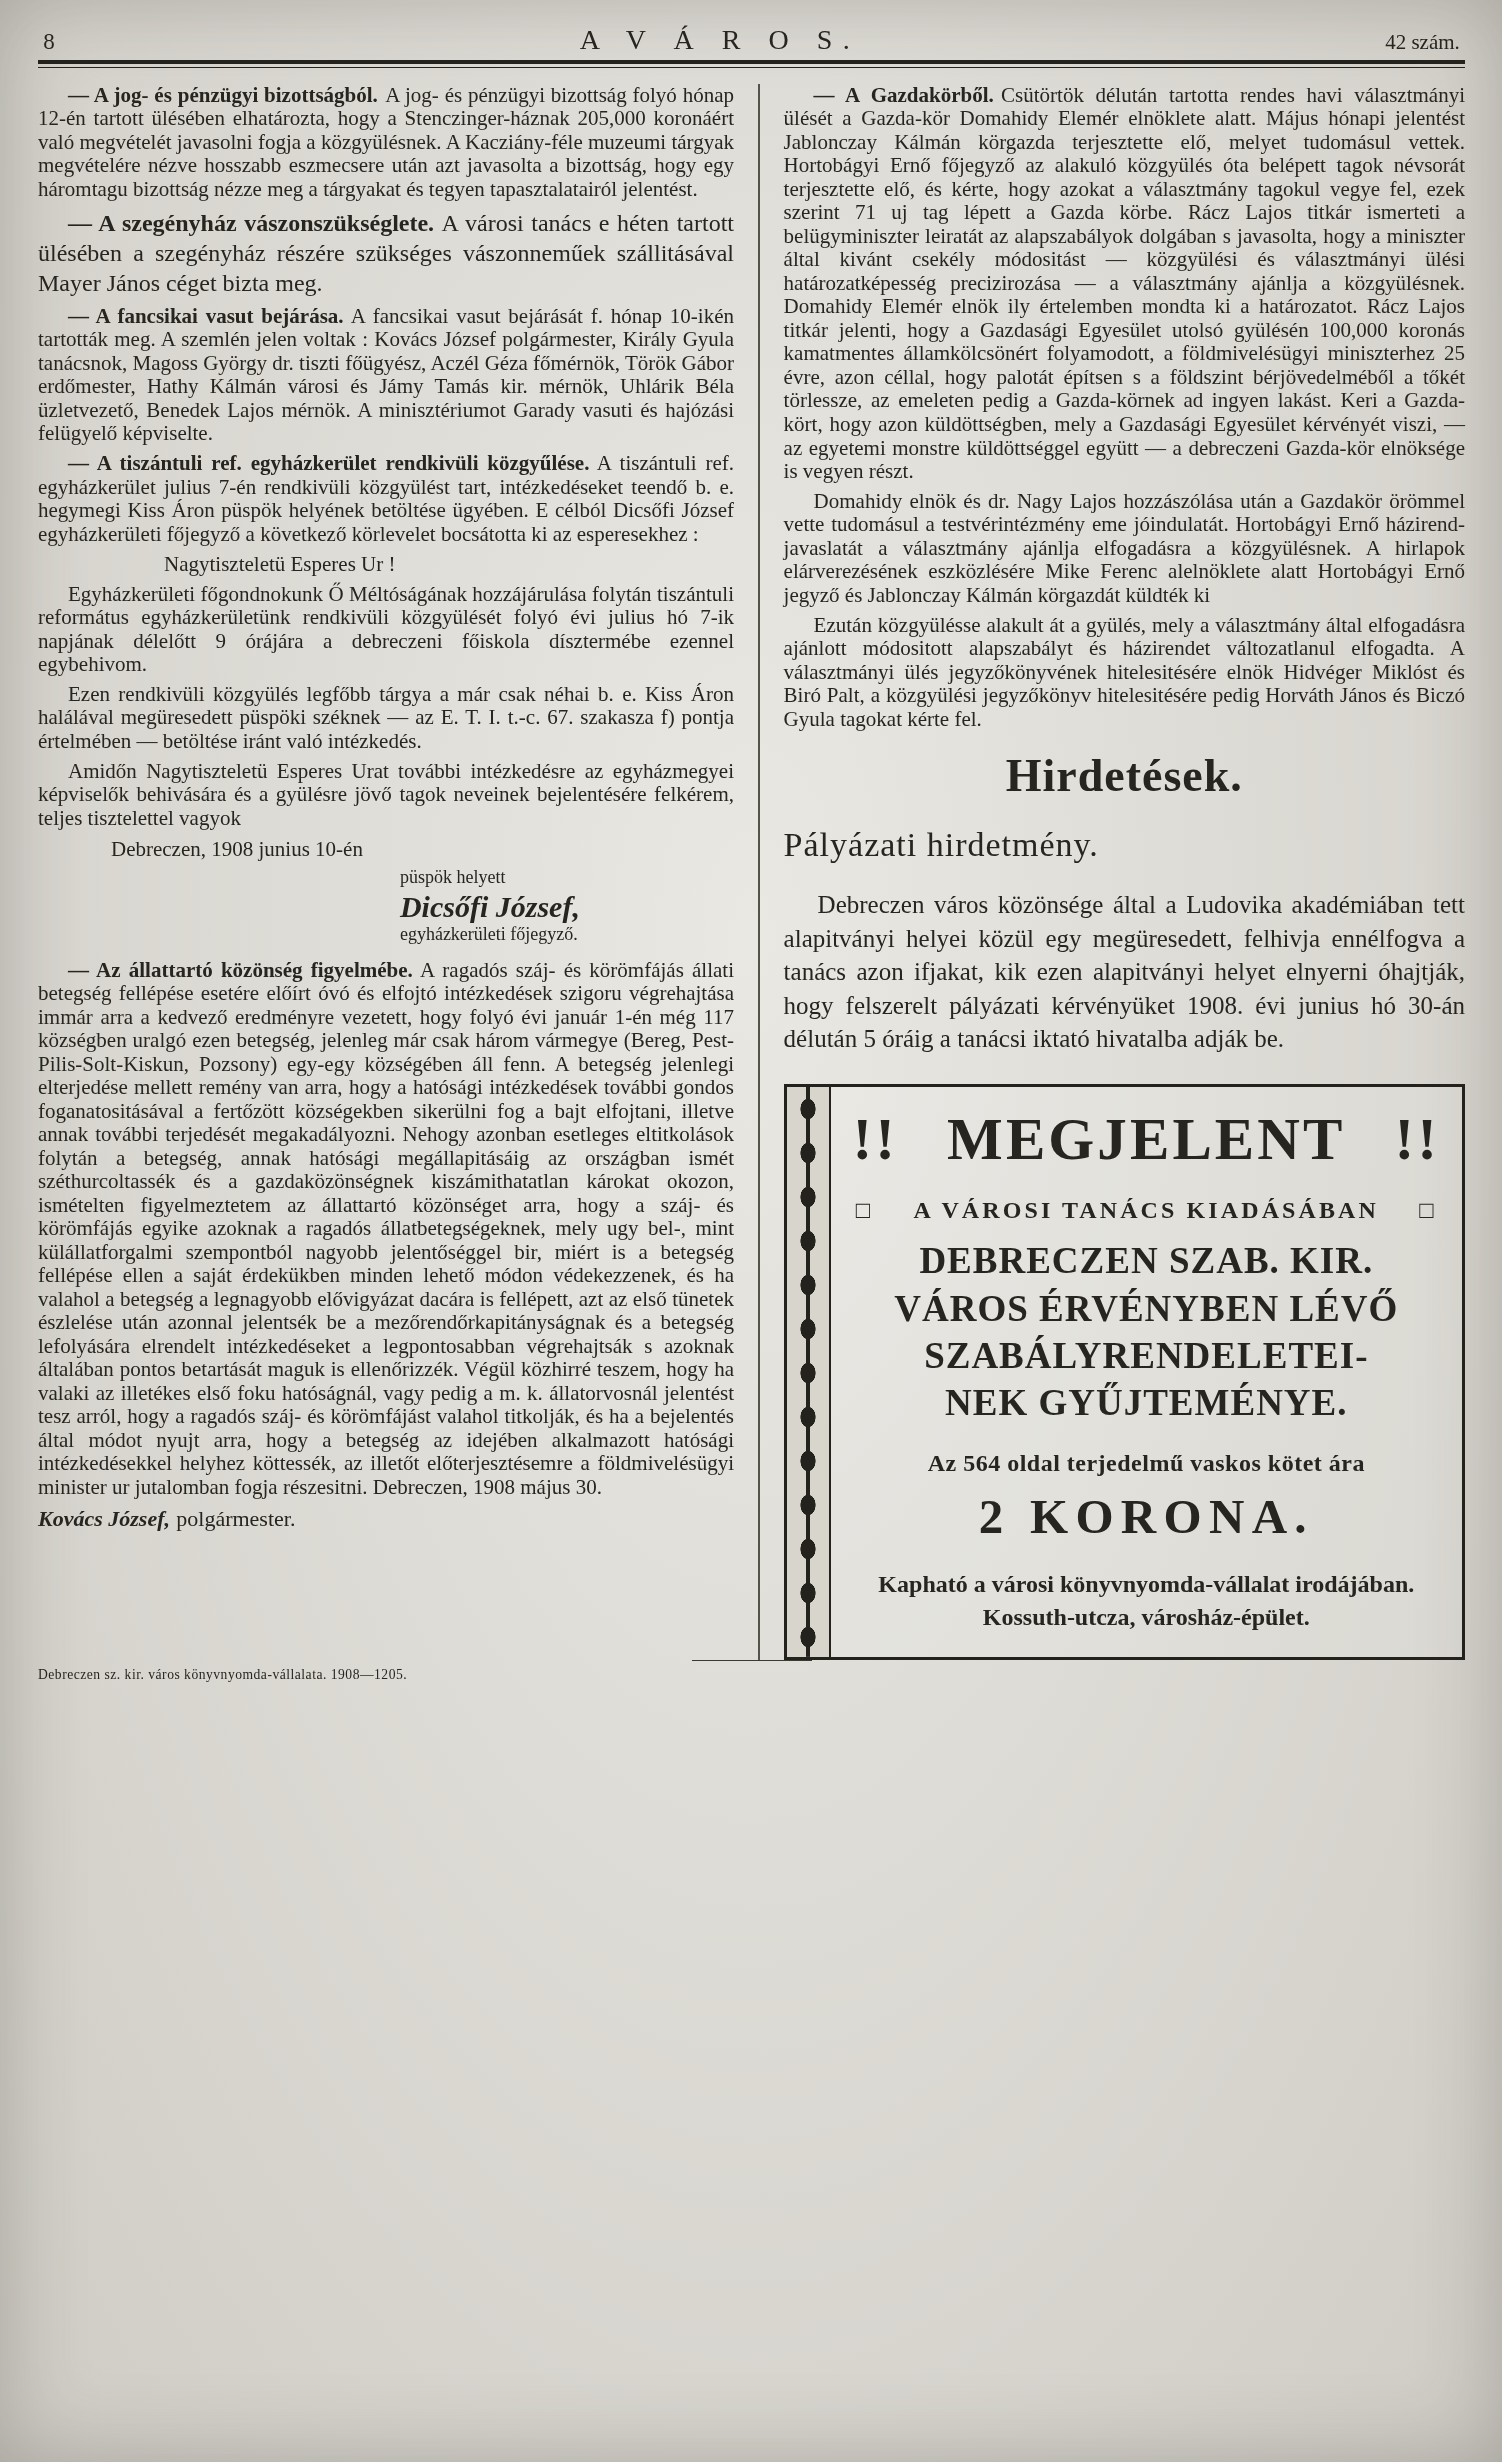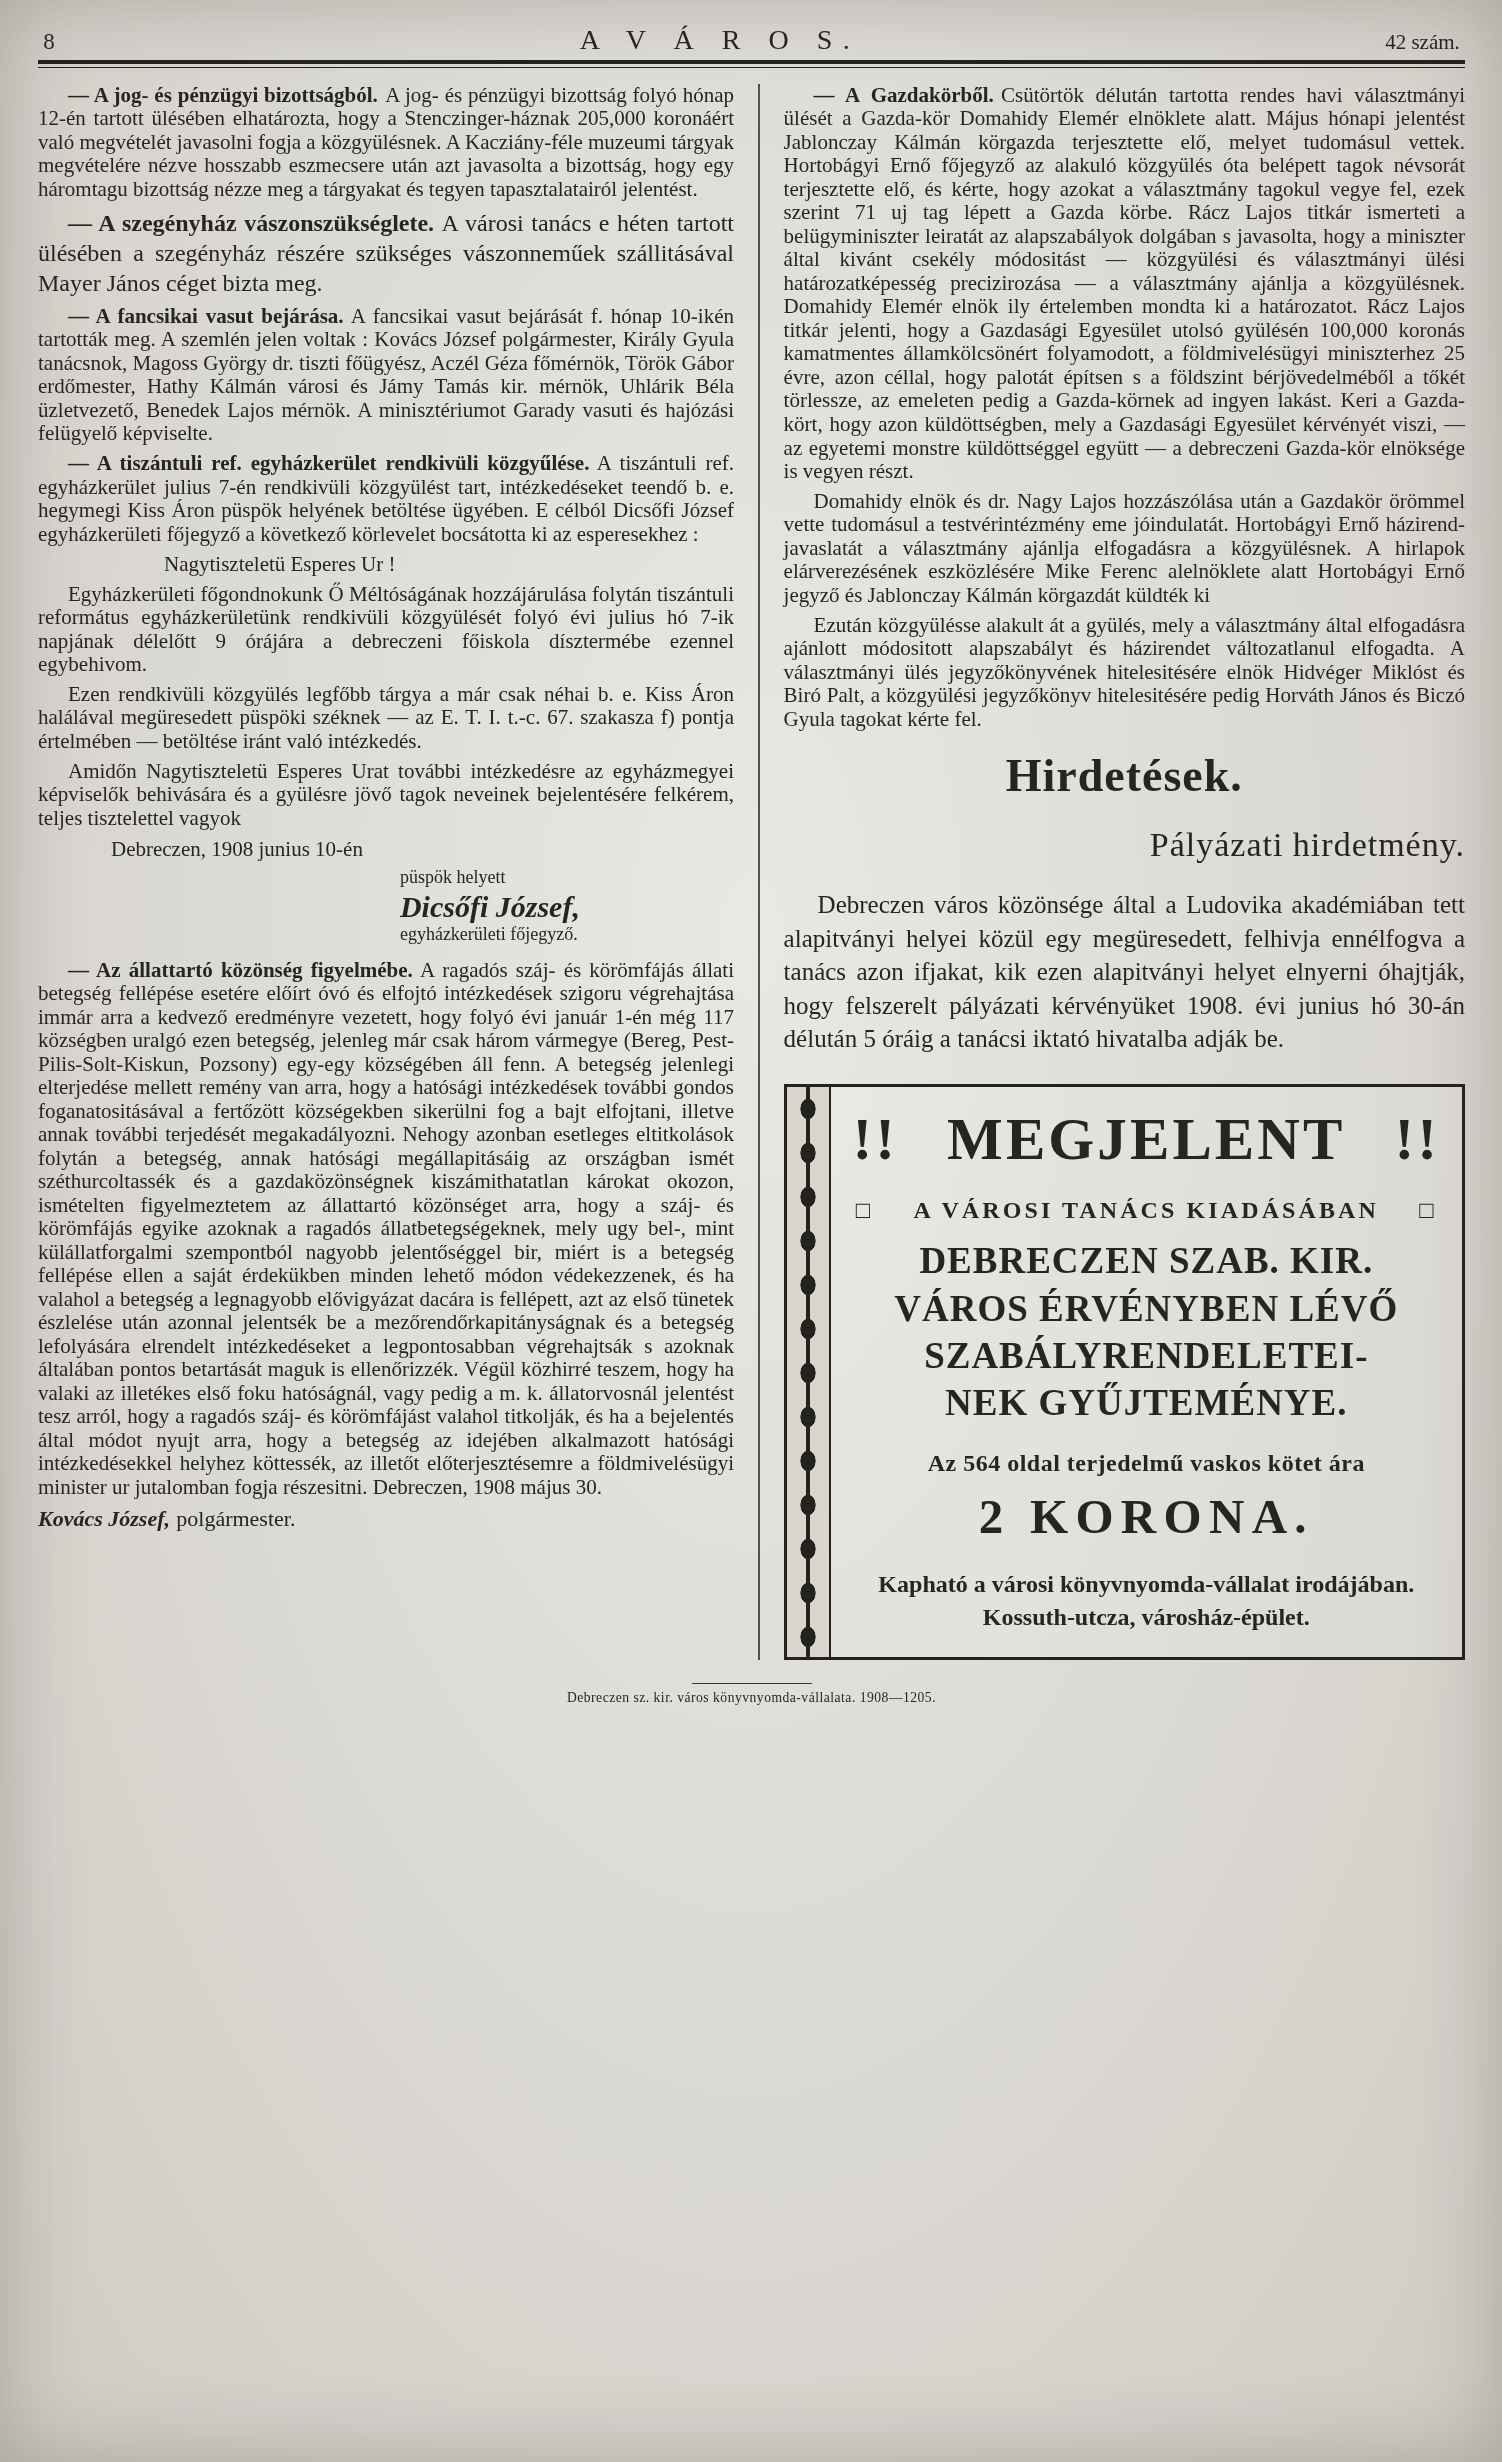--- a/index.html
+++ b/index.html
@@ -29,42 +29,42 @@
   .art-large { font-size: 24px; line-height: 1.26; }
   .salutation { font-size: 21px; margin: 5.2px 0; text-indent: 126px; }
   .dateline { font-size: 21px; margin: 3.1px 0; text-indent: 73px; }
   .sig-block { margin: 5.2px 0 13.6px 52%; }
   .sig-role { font-size: 18px; }
   .sig-name { font-size: 30px; font-weight: bold; font-style: italic; margin-top: 2.1px; }
   .sig-title { font-size: 18px; }
   .closing-sig { font-size: 22px; margin: 2.1px 0 0; }
   .sig-name-inline { font-weight: bold; font-style: italic; padding-right: 6.3px; }
   .ads-heading { text-align: center; font-size: 46px; font-weight: bold; margin: 18px 0 24px; letter-spacing: 1px; }
-  .palyazat-title { text-align: right; font-size: 34px; font-weight: normal; margin: 5.2px 0 24px; letter-spacing: 1px; }
+  .palyazat-title { text-align: left; font-size: 34px; font-weight: normal; margin: 5.2px 0 24px; letter-spacing: 1px; }
   .palyazat-p { font-size: 25px; line-height: 1.34; text-align: justify; text-indent: 34px; margin: 0 0 13.6px; }
   .advert { display: flex; border: 3.1px solid #24221c; margin: 28px 0 0; background: rgba(255,255,255,0.12); }
   .ornament {
     width: 44px;
     border-right: 2.6px solid #24221c;
     background-color: #d8d5cc;
     background-image:
       radial-gradient(ellipse 12.6px 17px at center, #24221c 58%, rgba(0,0,0,0) 62%),
       linear-gradient(#24221c, #24221c);
     background-size: 44px 44px, 4.2px 100%;
     background-position: center top, center;
     background-repeat: repeat-y, no-repeat;
   }
   .advert-content { flex: 1; padding: 18px 22px 23px; text-align: center; }
   .megjelent { display: flex; justify-content: space-between; align-items: center; font-size: 59px; font-weight: bold; letter-spacing: 3.1px; }
   .publisher { display: flex; justify-content: space-between; align-items: center; font-size: 24px; font-weight: bold; letter-spacing: 3.1px; margin: 23px 3.1px 3.1px; }
   .advert-title { font-size: 37px; font-weight: bold; line-height: 1.28; letter-spacing: 1px; margin-top: 13.6px; }
   .volume { font-size: 24px; font-weight: bold; margin-top: 23px; letter-spacing: 0.5px; }
   .price { font-size: 49px; font-weight: bold; letter-spacing: 7.3px; margin-top: 11.5px; }
   .availability { font-size: 24px; font-weight: bold; line-height: 1.36; margin-top: 23px; padding: 0 15.7px; }
-  .footer { margin-top: 23px; text-align: center; }
+  .footer { }
   .footer-rule { width: 120px; height: 1.6px; background: #3b3933; margin: 0 auto 6.3px; }
   .imprint { font-size: 13.6px; letter-spacing: 0.5px; }
 </style>
 </head>
 <body>
 
 <div class="paper">
 
   <div class="masthead-row">
     <span class="page-number">8</span>

